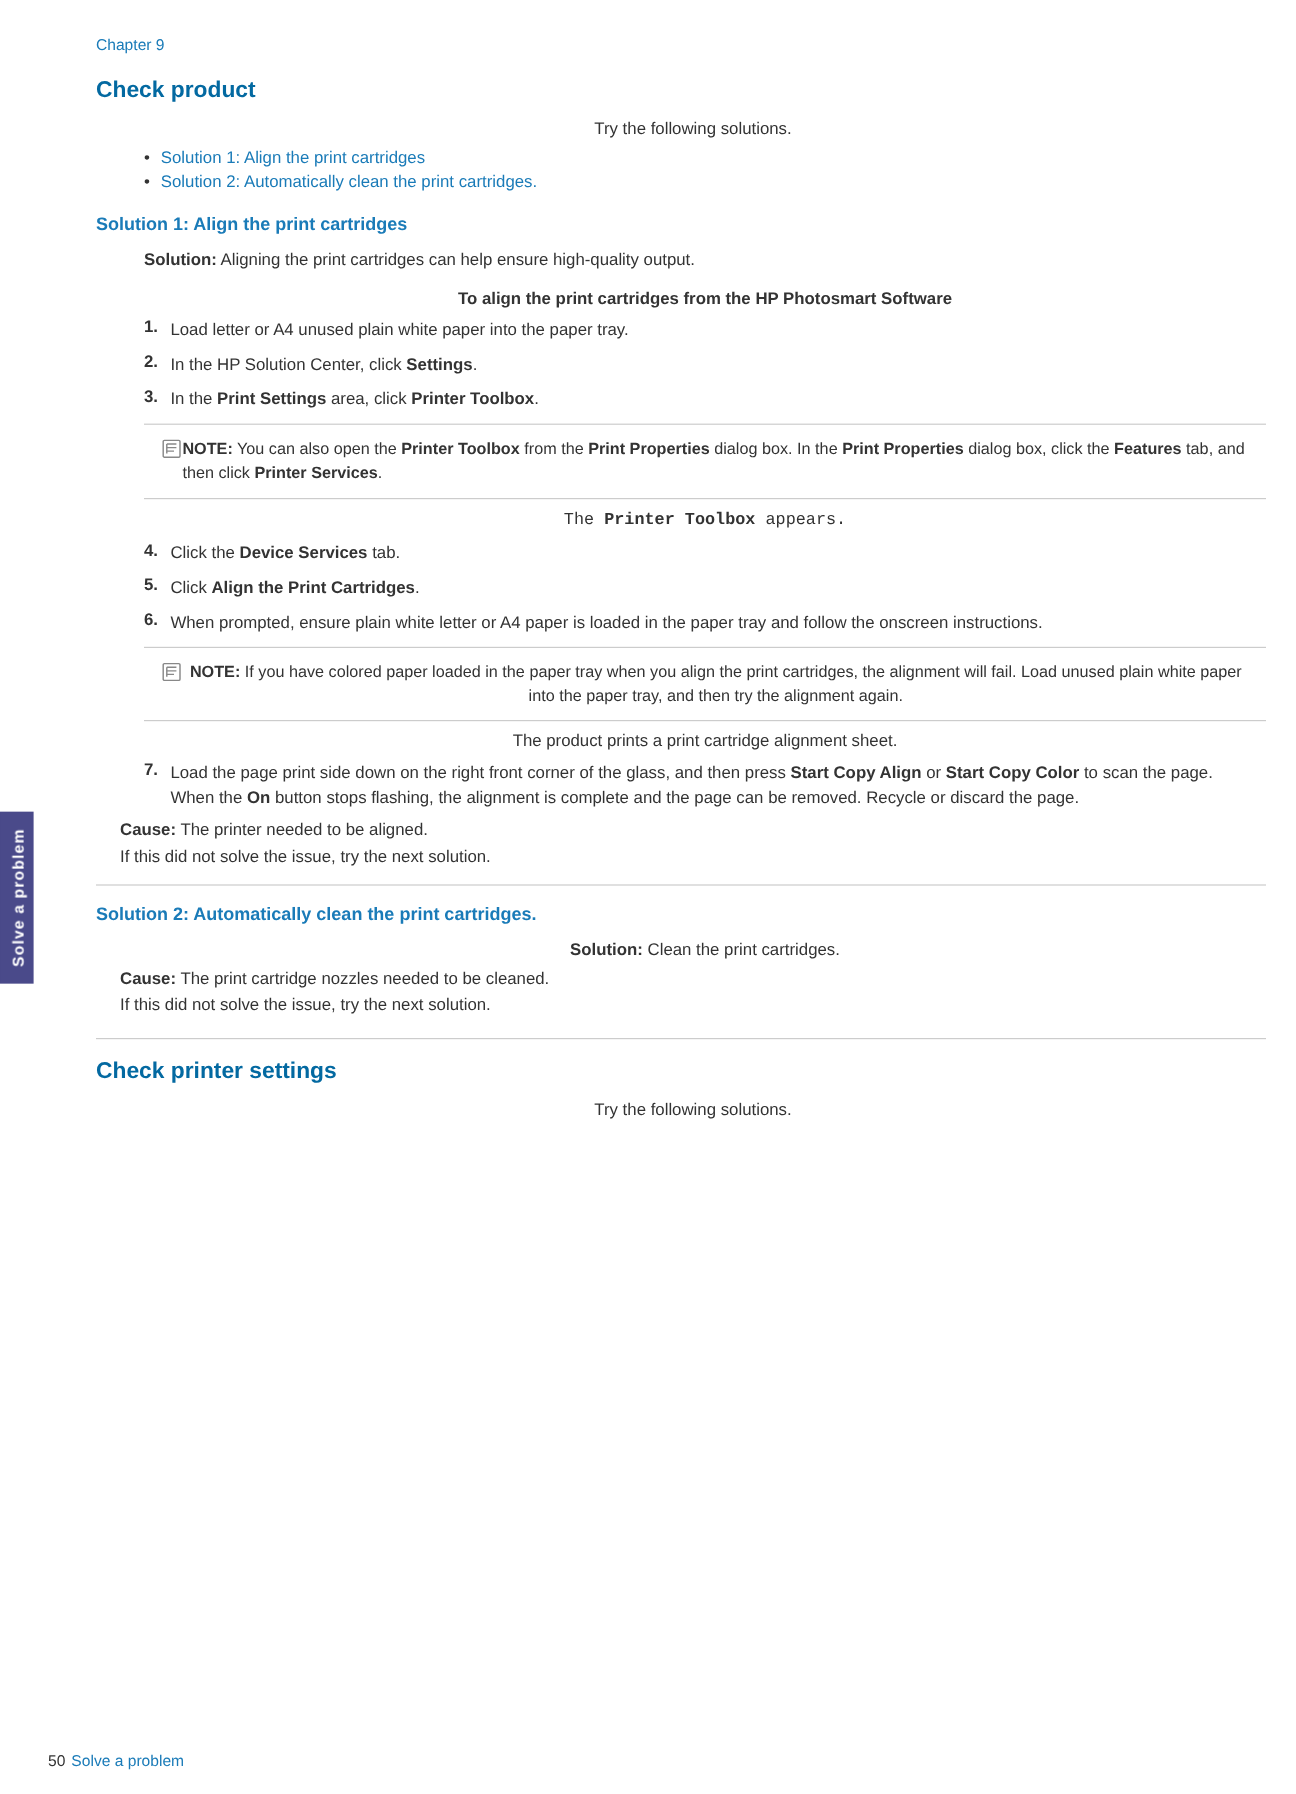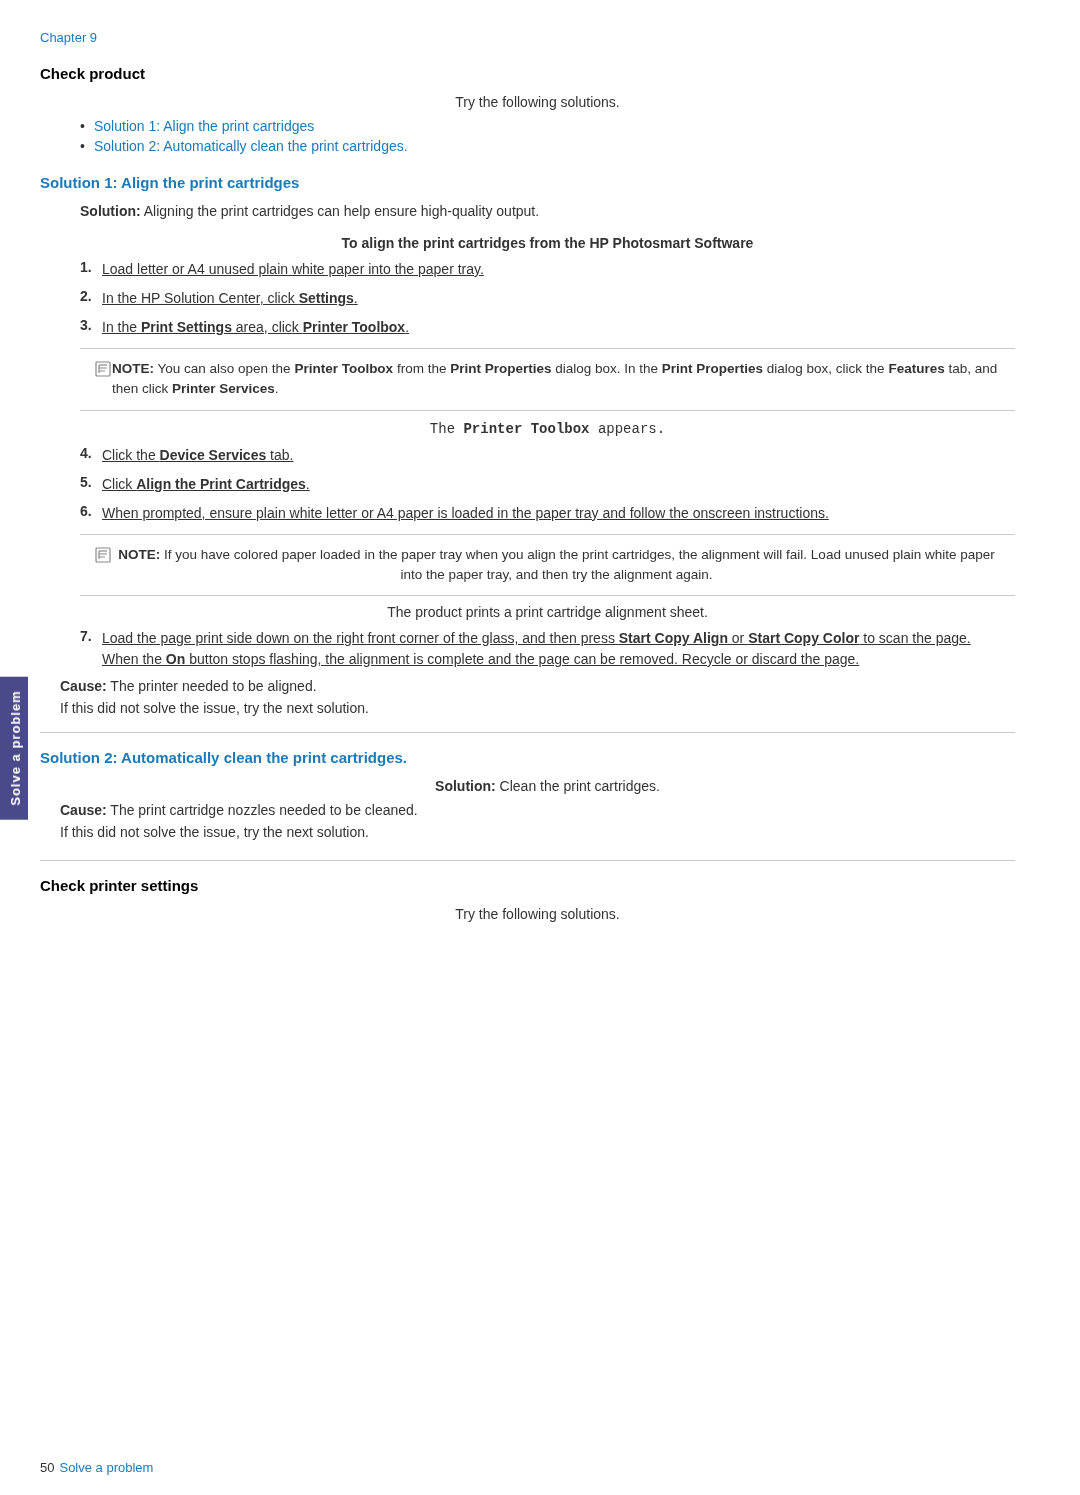--- a/index.html
+++ b/index.html
@@ -32,36 +32,37 @@
       color: white;
       padding: 14px 8px;
       font-size: 13px;
       font-weight: bold;
       letter-spacing: 1px;
       z-index: 100;
       width: 28px;
     }
 
     .main-content {
+      margin-left: 40px;
       padding: 30px 25px 60px 40px;
       flex: 1;
       max-width: 1040px;
     }
 
     
     .chapter-label {
       color: #1a7bb8;
       font-size: 13px;
       margin-bottom: 20px;
     }
 
     
     .section-heading {
-      color: #000000;
-      font-size: 15px;
+      color: #0369a1;
+      font-size: 19px;
       font-weight: bold;
       margin-bottom: 12px;
     }
 
     .subsection-heading {
       color: #1a7bb8;
       font-size: 15px;
       font-weight: bold;
       margin-bottom: 10px;
       margin-top: 8px;
@@ -198,21 +199,20 @@
 
     .step-num-inline {
       font-weight: bold;
       min-width: 22px;
       flex-shrink: 0;
     }
 
     .step-content {
       flex: 1;
       line-height: 1.5;
-      text-decoration: underline;
     }
   </style>
 </head>
 <body>
 
 <div class="sidebar-tab">
   <span>Solve a problem</span>
 </div>
 
 <div class="page-wrapper">

